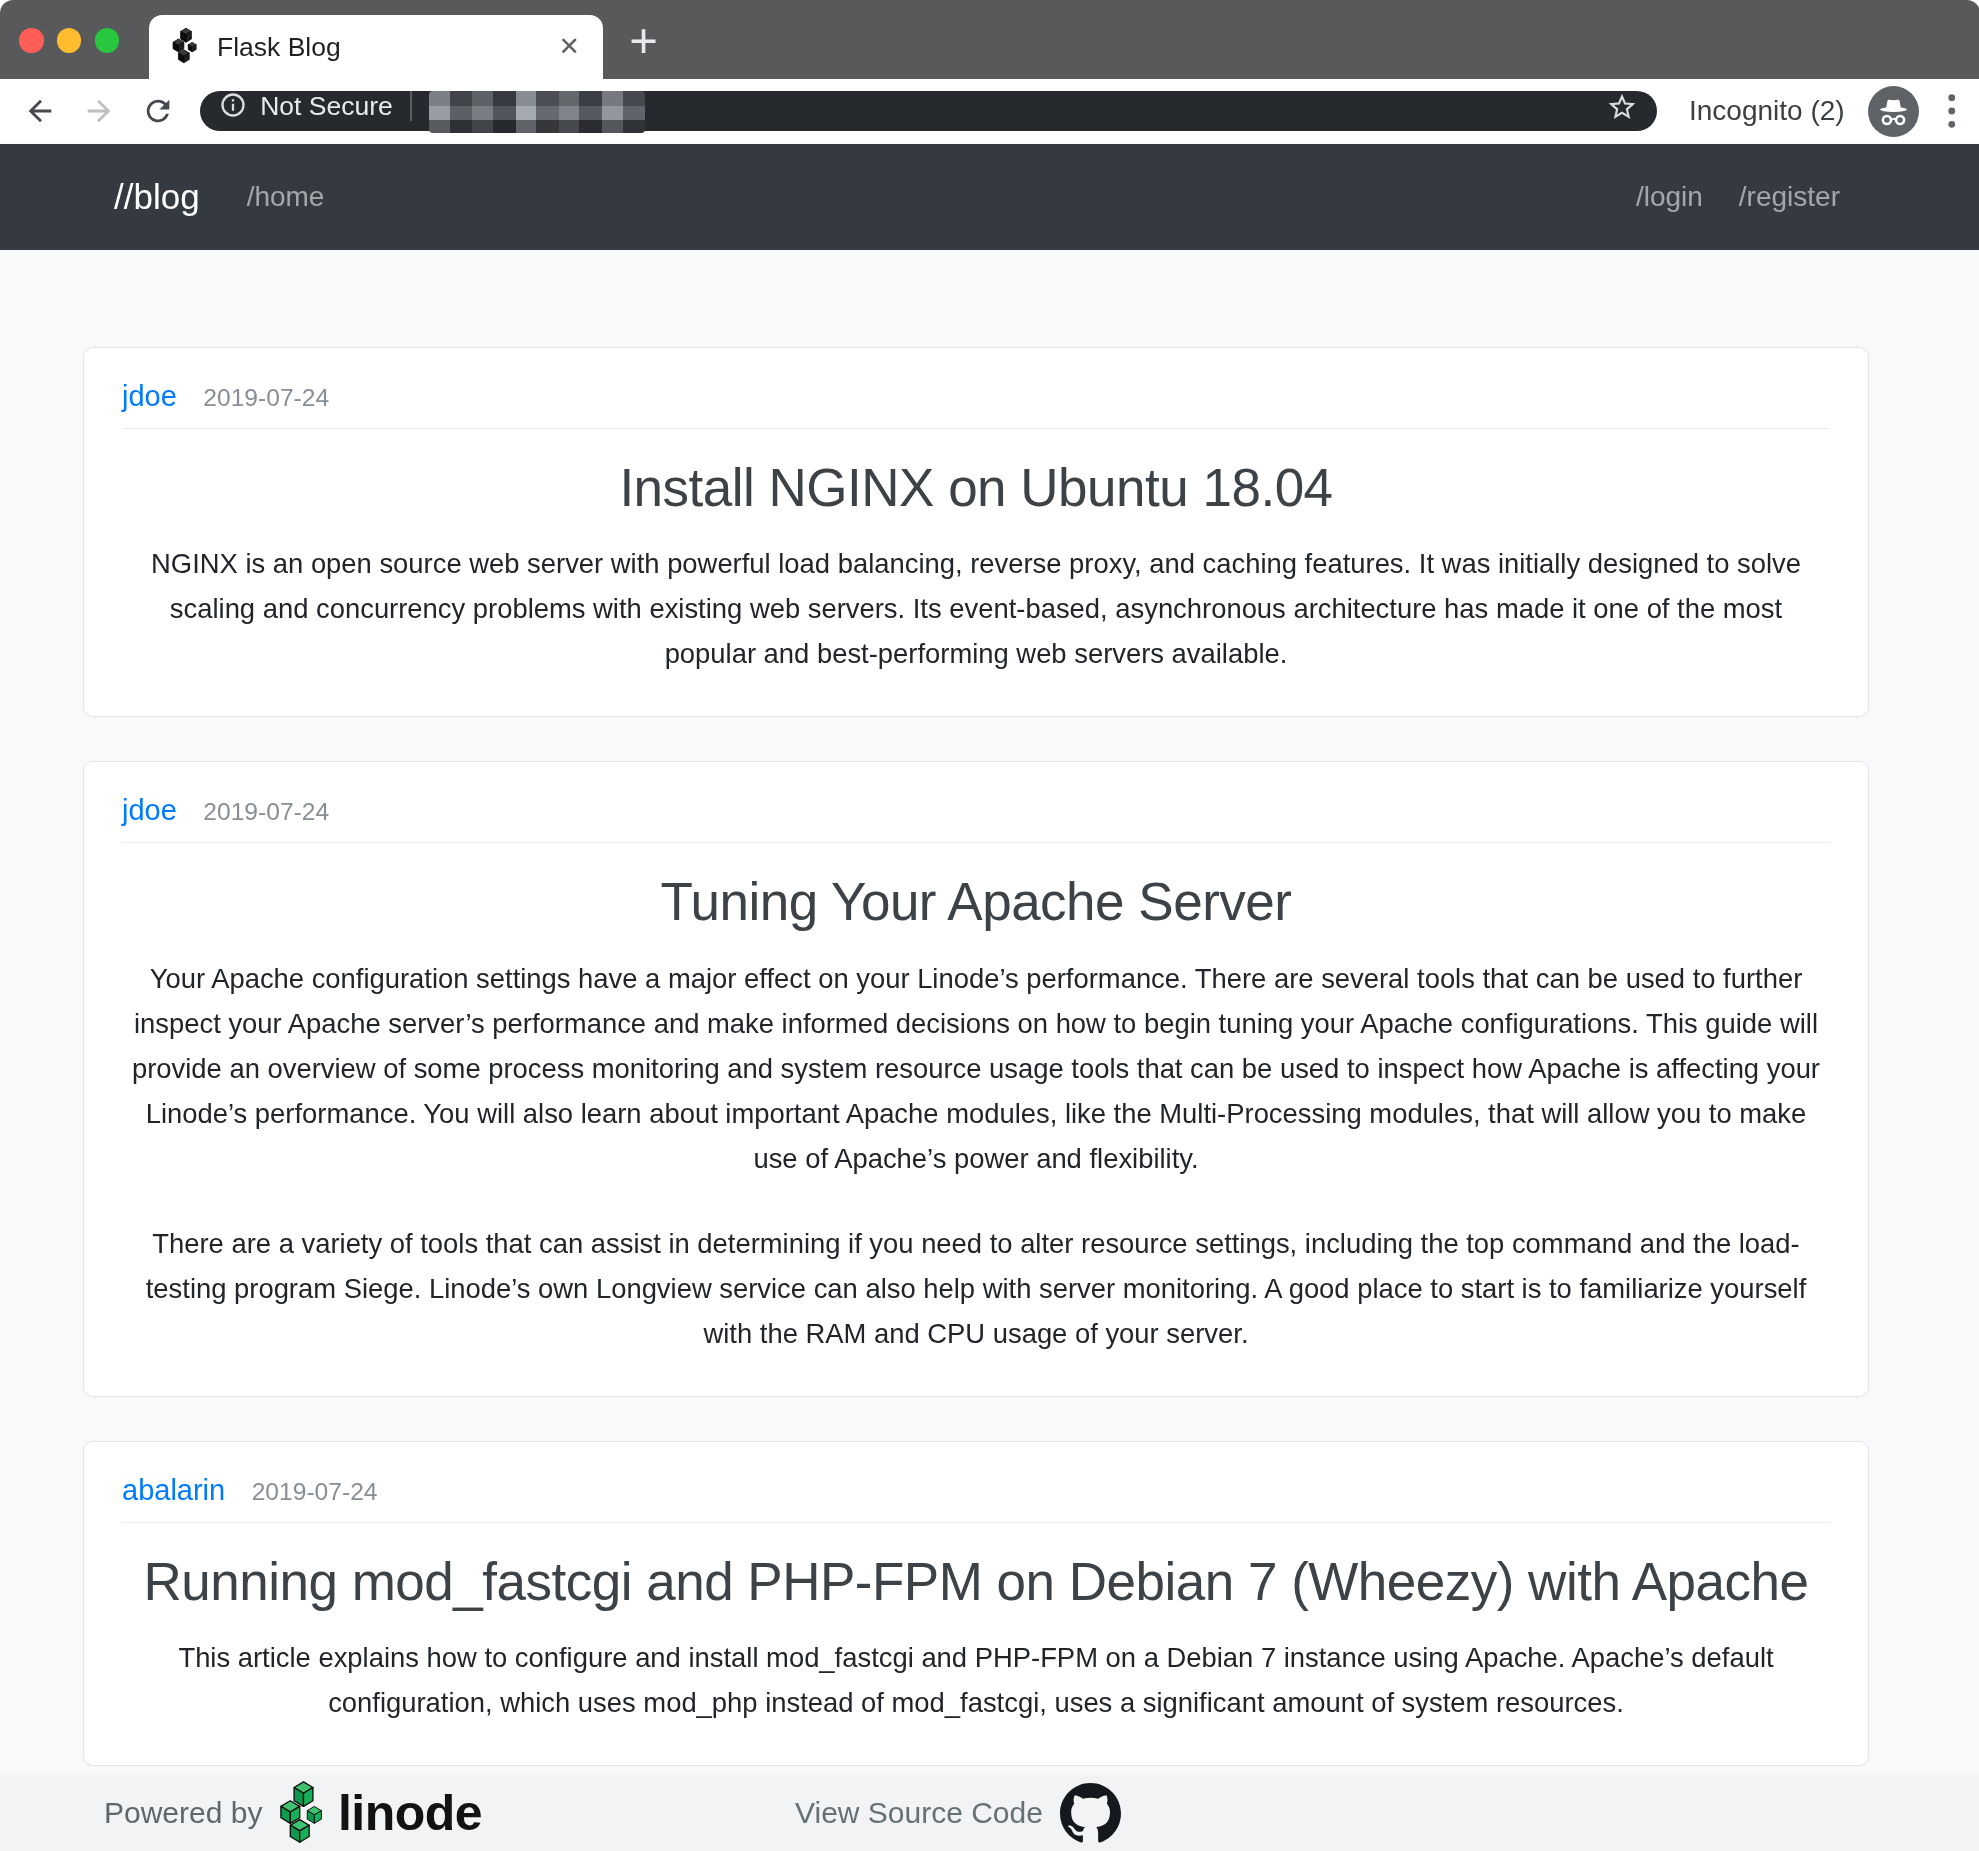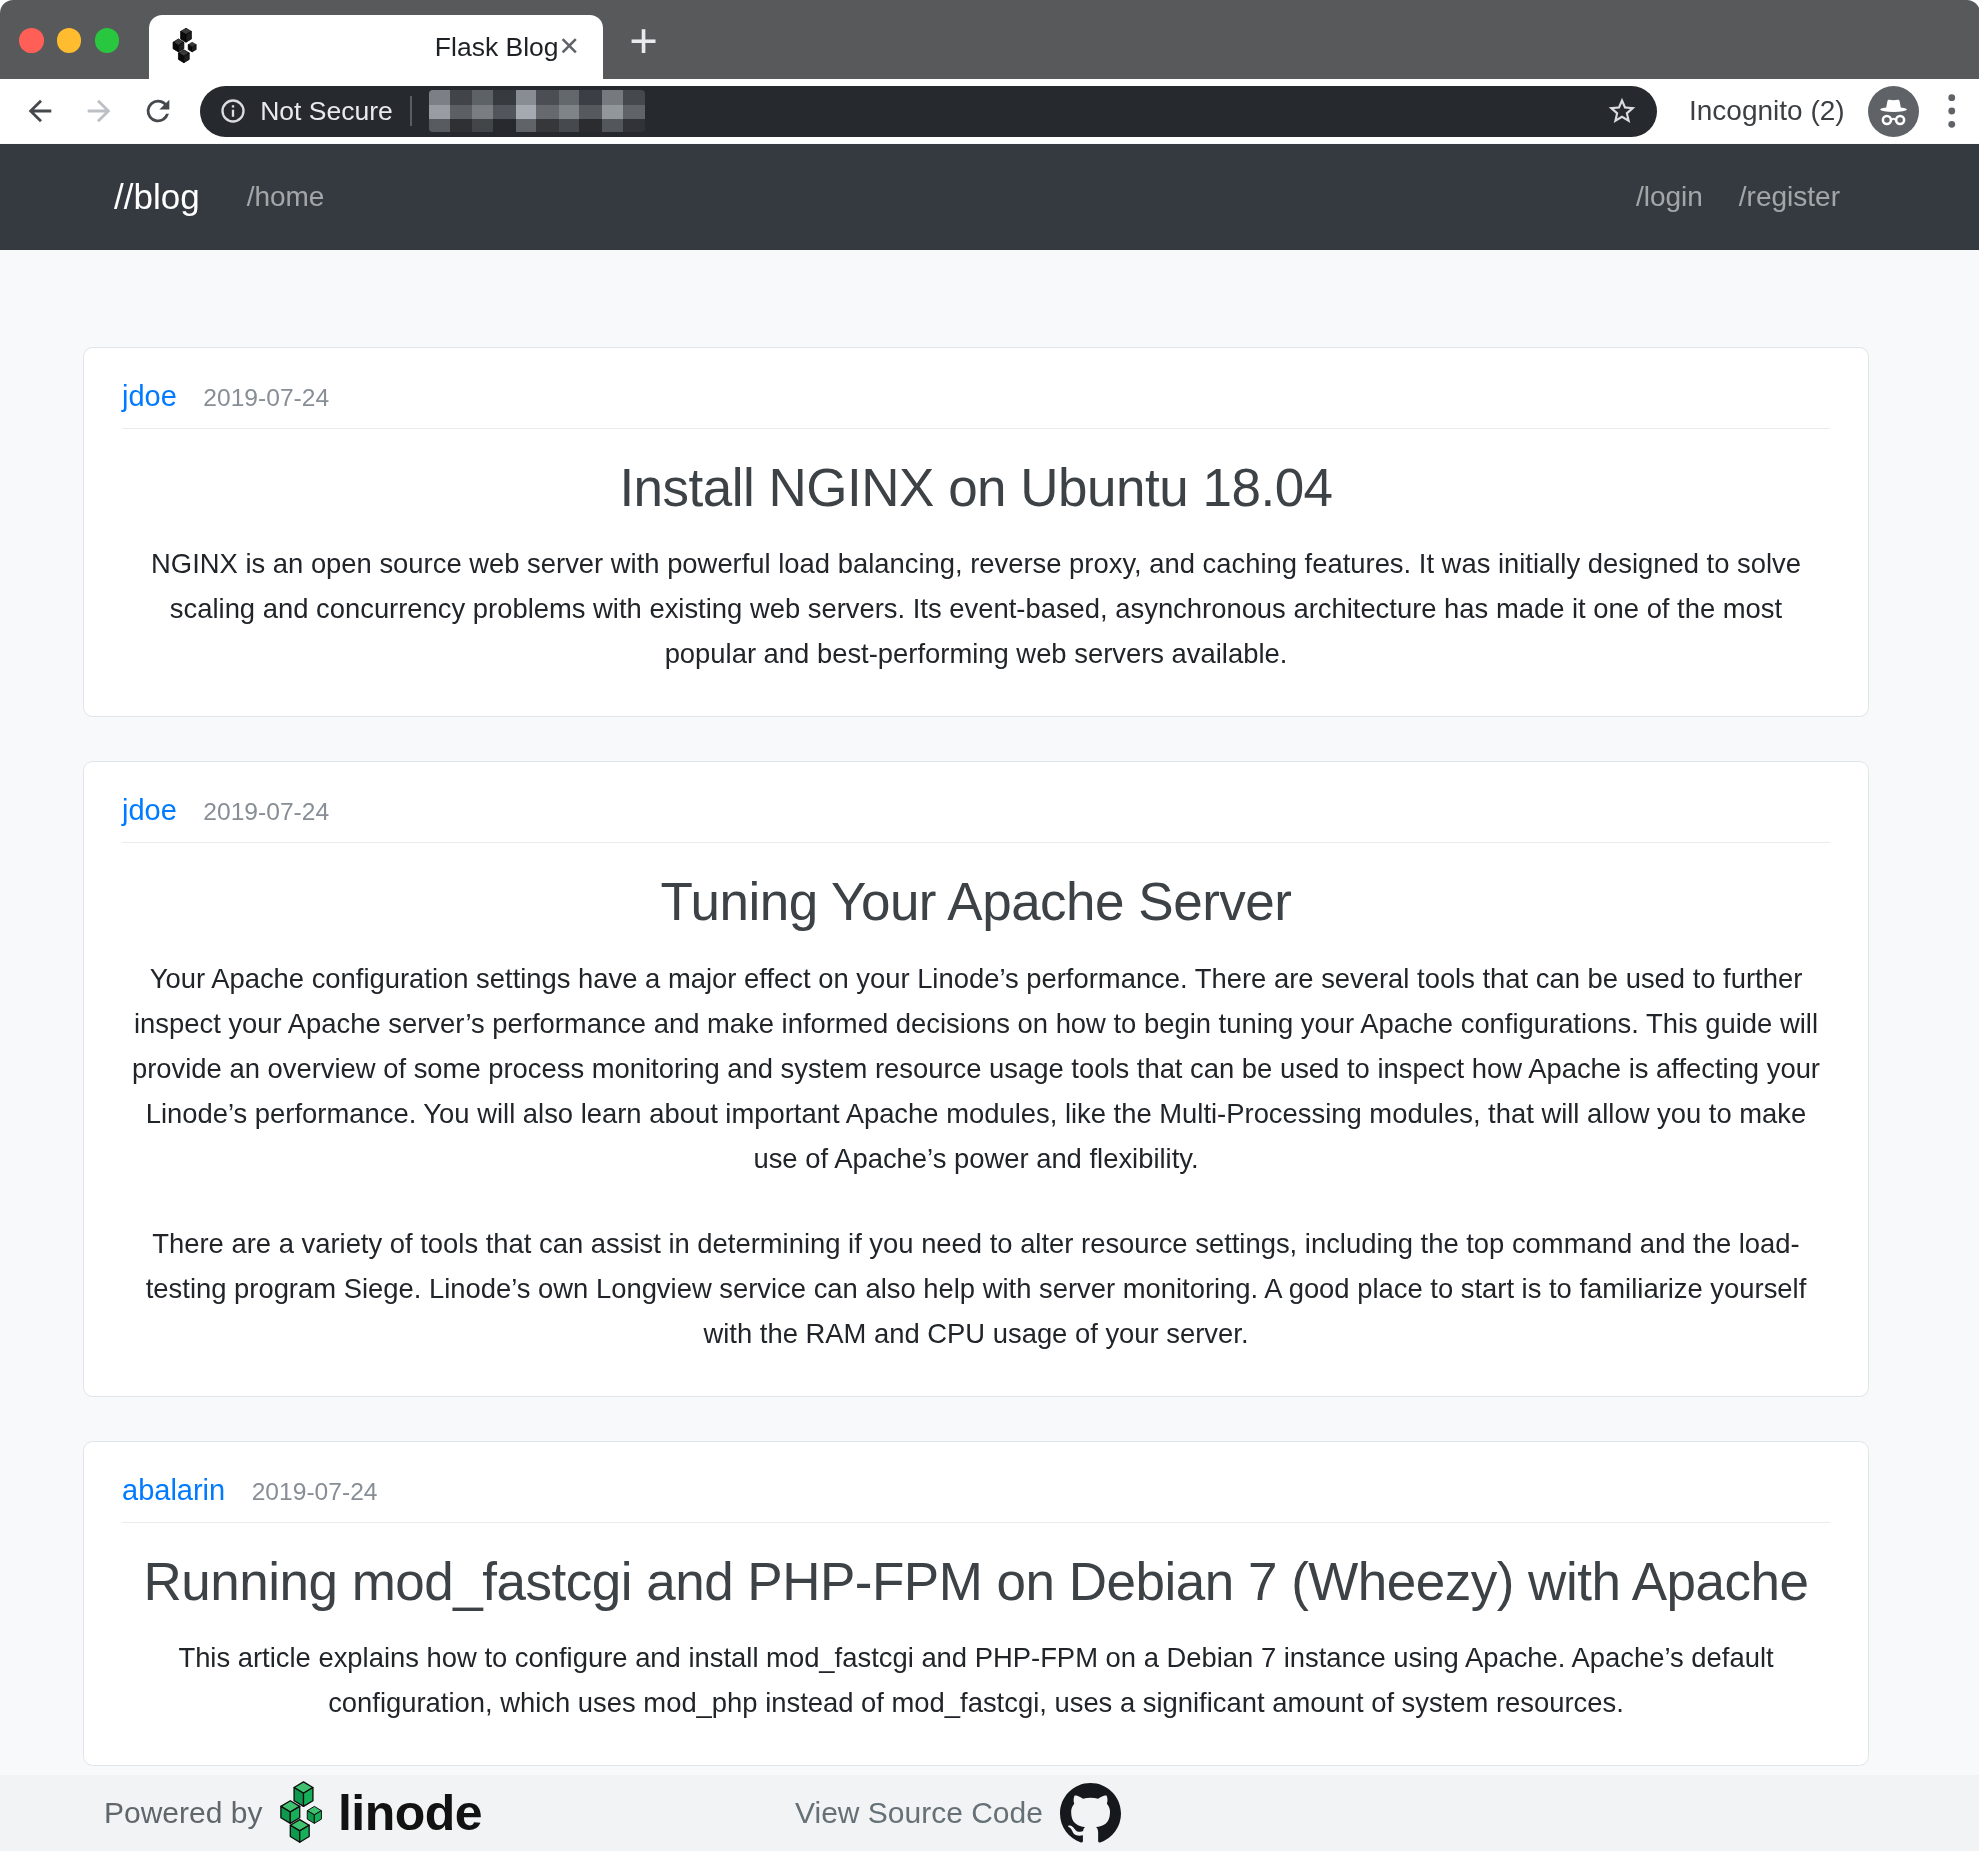--- a/index.html
+++ b/index.html
@@ -2,35 +2,35 @@
 <html style="font-size:15px"><head>
 <meta charset="utf-8">
 <title>Flask Blog</title>
 <style>
   * { box-sizing: border-box; margin: 0; padding: 0; }
   html,body { width: 1980px; height: 1851px; }
   body { font-family: "Liberation Sans", sans-serif; background: #fff; }
   .window { position: relative; width: 1980px; height: 1851px; border-radius: 13.2px 13.2px 0 0; overflow: hidden; background: #f8f9fa; }
 
   
-  .tabstrip { position: absolute; top: 0; left: 0; right: 0; height: 79px; background: #58595b; text-align: right; }
+  .tabstrip { position: absolute; top: 0; left: 0; right: 0; height: 79px; background: #58595b; }
   .traffic-lights { position: absolute; left: 19px; top: 28px; display: flex; gap: 13.2px; }
   .tl { width: 24.6px; height: 24.6px; border-radius: 50%; display: inline-block; }
   .tl.red { background: #ff5f57; }
   .tl.yellow { background: #febc2e; }
   .tl.green { background: #29c73f; }
   .tab { position: absolute; left: 149px; top: 15px; width: 454px; height: 64px; background: #fff; border-radius: 13.2px 13.2px 0 0; display: flex; align-items: center; padding: 0 23px; }
   .tab-title { flex: 1; font-size: 26.5px; color: #1e2124; margin-left: 17px; white-space: nowrap; overflow: hidden; }
   .tab-close { font-size: 25.6px; color: #5f6368; line-height: 1; cursor: pointer; }
   .newtab { position: absolute; left: 617px; top: 13.2px; width: 53px; height: 53px; display: flex; align-items: center; justify-content: center; font-size: 49px; font-weight: 300; color: #e8eaed; }
 
   
   .toolbar { position: absolute; top: 79px; left: 0; right: 0; height: 64px; background: #fff; display: flex; align-items: center; }
   .navbtn { margin-left: 21px; width: 38px; height: 38px; display: flex; align-items: center; justify-content: center; }
-  .omnibox { margin-left: 23px; width: 1457px; height: 51px; border-radius: 25.6px; background: #26292e; display: flex; align-items: center; padding: 0 19px 0 19px; }
+  .omnibox { margin-left: 23px; width: 1457px; height: 40px; border-radius: 25.6px; background: #26292e; display: flex; align-items: flex-start; padding: 0 19px 0 19px; }
   .security-label { font-size: 26.5px; color: #e8eaed; margin-left: 13.2px; white-space: nowrap; }
   .omni-sep { width: 1.9px; height: 30px; background: #5a5e63; margin: 0 17px; }
   .blurred-url { width: 216px; height: 42px; border-radius: 3.8px;
     background-image:
       repeating-linear-gradient(0deg, rgba(0,0,0,.38) 0 13.2px, rgba(255,255,255,.10) 13.2px 27.4px, rgba(0,0,0,.12) 27.4px 42px),
       repeating-linear-gradient(90deg, #8d9298 0 21px, #4a4e54 21px 43px, #6a6f75 43px 64px, #3e4248 64px 87px, #9aa0a6 87px 107px, #55595f 107px 130px, #71767c 130px 150px, #43474d 150px 173px, #868b91 173px 194px, #4e5258 194px 216px);
   }
   .omni-spacer { flex: 1; }
   .incog-label { font-size: 28px; color: #3c4043; margin-left: 32px; white-space: nowrap; }
   .incog-badge { margin-left: 23px; display: flex; }

